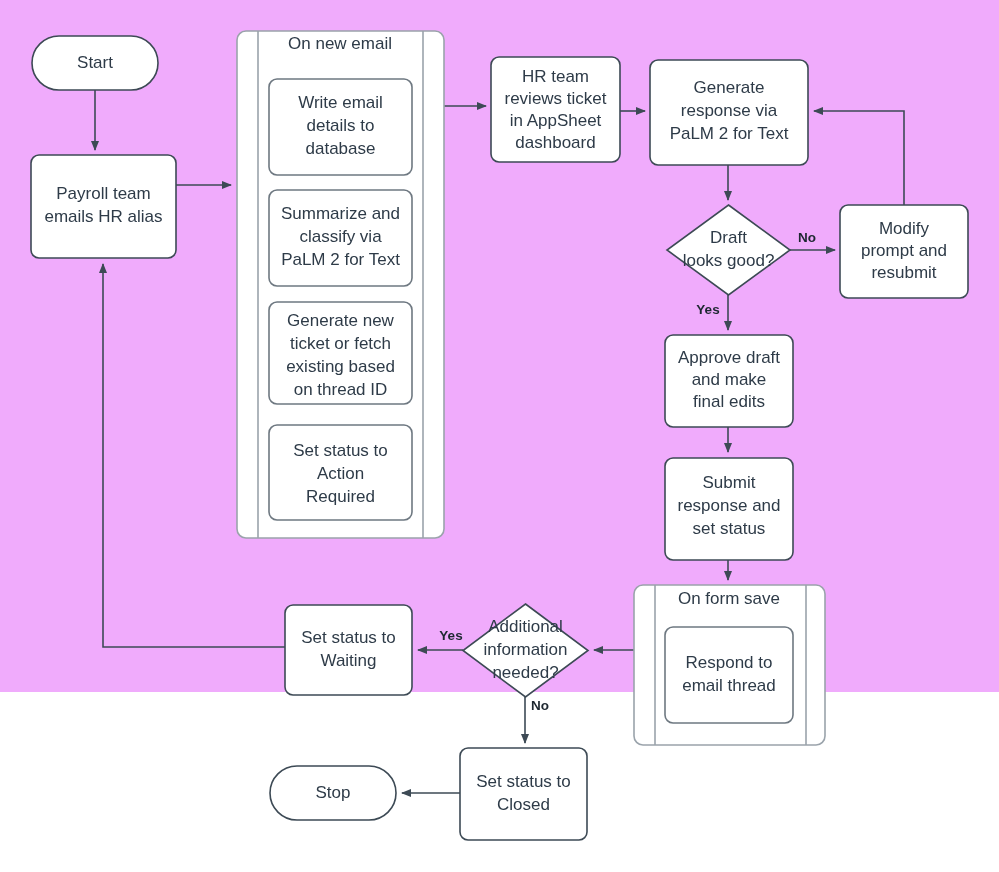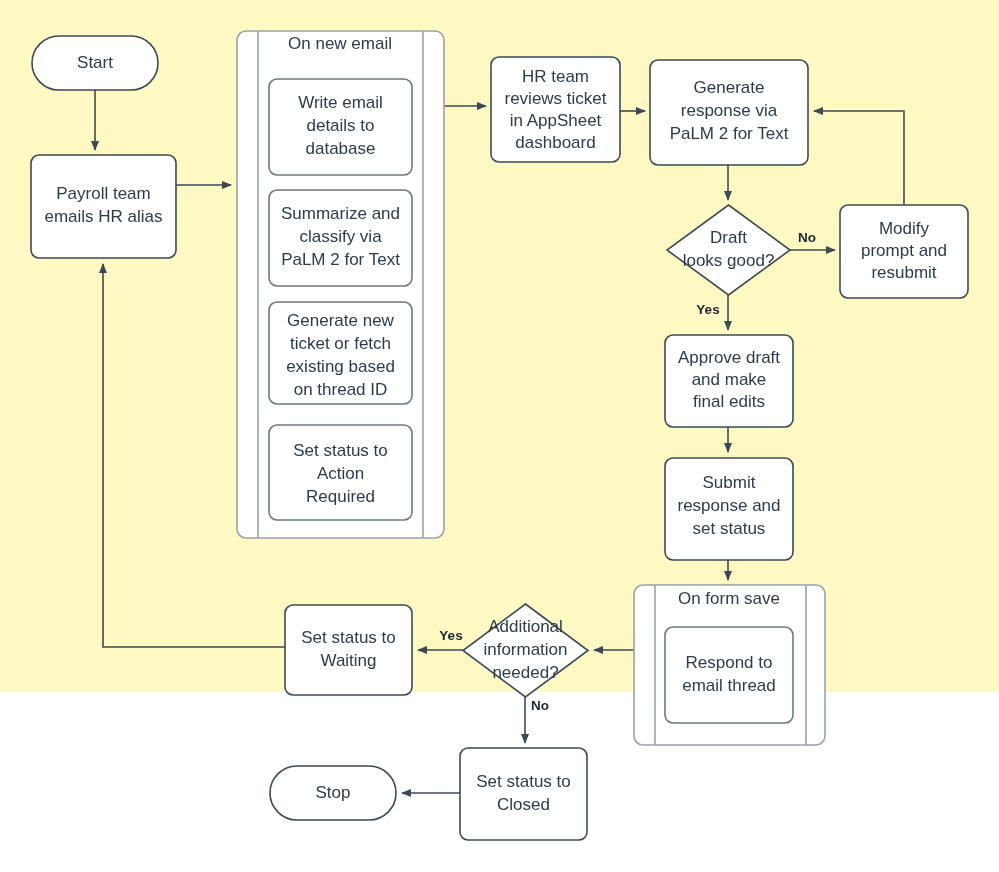--- a/index.html
+++ b/index.html
@@ -10,21 +10,21 @@
   body {
     width: 999px;
     height: 872px;
     font-family: "Liberation Sans", sans-serif;
     overflow: hidden;
   }
   #diagram-root {
     position: relative;
     width: 999px;
     height: 692px;
-    background: #fef9c3;
+    background: #f0abfc;
   }
   svg#flowchart {
     display: block;
     width: 999px;
     height: 872px;
   }
   .node-shape {
     fill: #ffffff;
     stroke: #3d4a55;
     stroke-width: 1.6;

